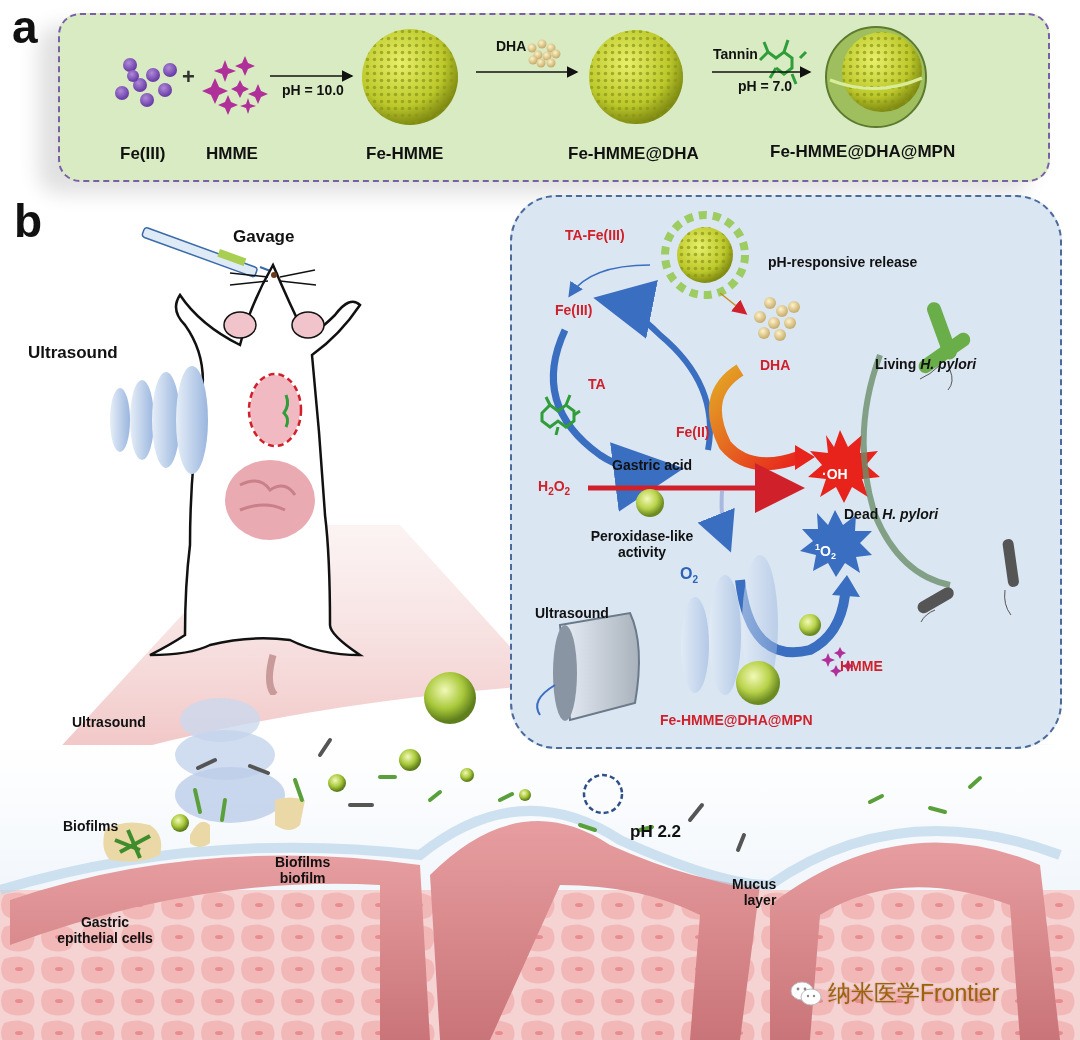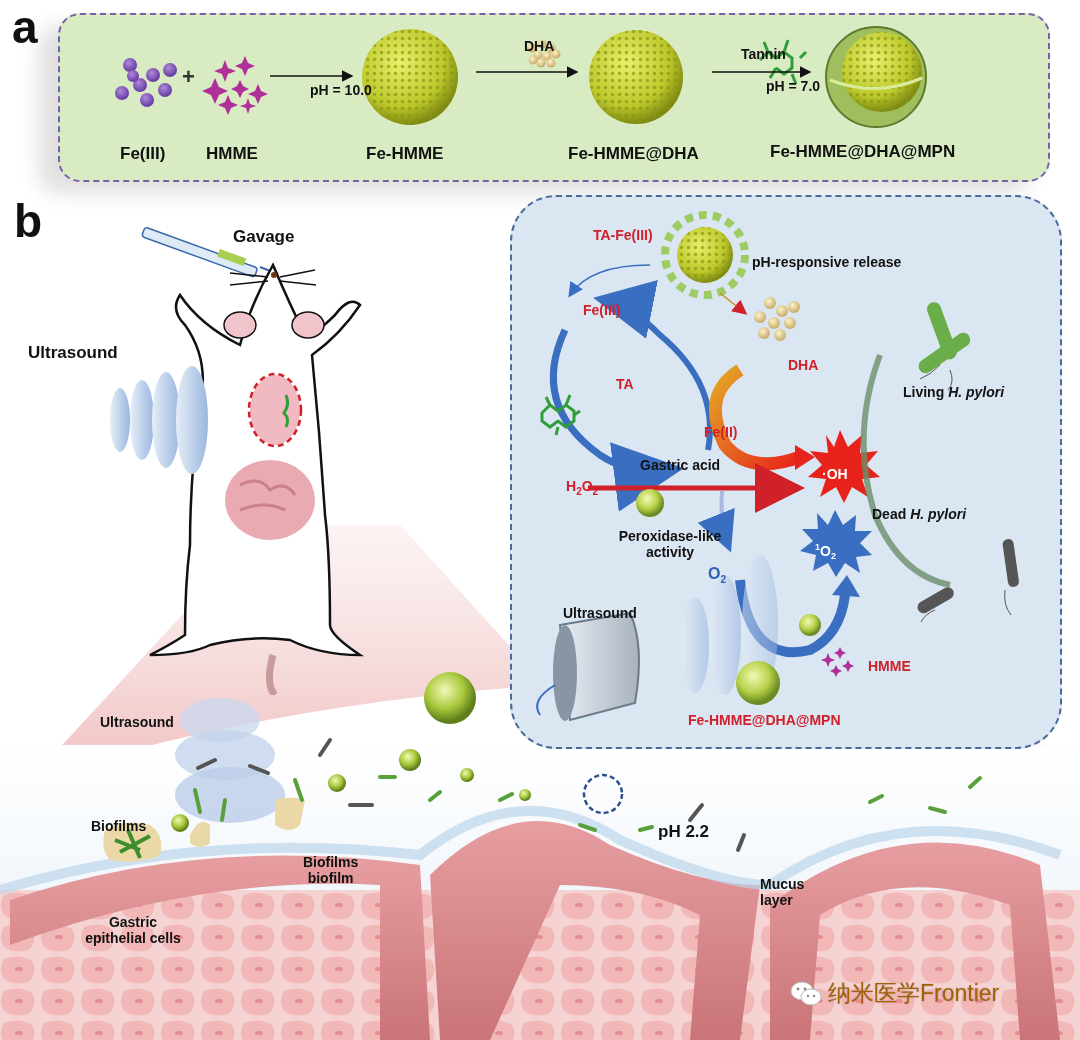--- a/index.html
+++ b/index.html
@@ -1,21 +1,21 @@
 <!DOCTYPE html>
 <html><head>
 <meta charset="utf-8">
 <style>
   html, body { margin:0; padding:0; background:#ffffff; }
   body { width:1080px; height:1040px; position:relative; overflow:hidden;
          font-family:"Liberation Sans", sans-serif; font-weight:bold; }
   .abs { position:absolute; }
   .panel-letter { font-size:46px; font-weight:bold; color:#111; line-height:1; }
   .lbl { font-size:17px; color:#111; white-space:nowrap; }
-  .lbl-sm { font-size:14px; color:#111; white-space:nowrap;margin-left:28px; }
+  .lbl-sm { font-size:14px; color:#111; white-space:nowrap; }
   .red { color:#d0202a; }
   .blue { color:#2d62b8; }
   #panel-a-box { left:58px; top:13px; width:988px; height:165px;
      background:#d9ebc3; border:2px dashed #7a5ea8; border-radius:22px;
      box-shadow:-20px 12px 20px rgba(0,0,0,0.12); }
   #inset-box { left:510px; top:195px; width:548px; height:550px;
      background:#dbe6f3; border:2px dashed #4a6a9a; border-radius:46px; }
   svg text { font-family:"Liberation Sans", sans-serif; font-weight:bold; }
   .ital { font-style:italic; }
 </style>
@@ -299,21 +299,21 @@
   </g>
 
   <g>
     <rect x="440" y="390" width="12" height="40" rx="6" fill="#555" transform="rotate(60 440 390)"></rect>
     <rect x="492" y="345" width="11" height="48" rx="5" fill="#555" transform="rotate(-8 492 345)"></rect>
     <path d="M425,415 q-10,4 -14,12 M495,395 q-2,15 6,25" stroke="#555" stroke-width="1" fill="none"></path>
   </g>
 </svg>
 
 <div class="abs lbl-sm red" style="left:565px;top:227px;">TA-Fe(III)</div>
-<div class="abs lbl-sm" style="left:724px;top:254px;">pH-responsive release</div>
+<div class="abs lbl-sm" style="left:768px;top:254px;">pH-responsive release</div>
 <div class="abs lbl-sm red" style="left:555px;top:302px;">Fe(III)</div>
 <div class="abs lbl-sm red" style="left:588px;top:376px;">TA</div>
 <div class="abs lbl-sm red" style="left:676px;top:424px;">Fe(II)</div>
 <div class="abs lbl-sm red" style="left:760px;top:357px;">DHA</div>
 <div class="abs lbl-sm" style="left:612px;top:457px;">Gastric acid</div>
 
 <div class="abs lbl-sm red" style="left:538px;top:478px;">
   <span>H</span><sub style="font-size:10px;">2</sub><span>O</span><sub style="font-size:10px;">2</sub>
 </div>
 
@@ -328,21 +328,21 @@
 </div>
 
 <div class="abs lbl-sm blue" style="left:680px;top:565px;font-size:16px;">
   <span>O</span><sub style="font-size:10px;">2</sub>
 </div>
 
 <div class="abs lbl-sm" style="left:535px;top:605px;">Ultrasound</div>
 <div class="abs lbl-sm red" style="left:840px;top:658px;">HMME</div>
 <div class="abs lbl-sm red" style="left:660px;top:712px;">Fe-HMME@DHA@MPN</div>
 
-<div class="abs lbl-sm" style="left:875px;top:384px;text-align:right;">
+<div class="abs lbl-sm" style="left:875px;top:356px;text-align:right;">
   <span>Living </span><span class="ital">H. pylori</span>
 </div>
 <div class="abs lbl-sm" style="left:844px;top:506px;">
   <span>Dead </span><span class="ital">H. pylori</span>
 </div>
 
 <svg class="abs" style="left:0;top:660px;" width="1080" height="260">
   <defs>
     <radialGradient id="gNP2" cx="40%" cy="35%" r="60%">
       <stop offset="0" stop-color="#f2f9b8"></stop>
@@ -402,21 +402,21 @@
 <div class="abs lbl-sm" style="left:63px;top:818px;">Biofilms</div>
 <div class="abs lbl-sm" style="left:275px;top:854px;text-align:center;">
   <div>Biofilms</div>
   <div>biofilm</div>
 </div>
 <div class="abs lbl-sm" style="left:30px;top:914px;text-align:center;width:150px;">
   <div>Gastric</div>
   <div>epithelial cells</div>
 </div>
 <div class="abs lbl-sm" style="left:630px;top:822px;font-size:17px;">pH 2.2</div>
-<div class="abs lbl-sm" style="left:732px;top:876px;text-align:left;">
+<div class="abs lbl-sm" style="left:732px;top:876px;text-align:right;">
   <div>Mucus</div>
   <div>layer</div>
 </div>
 
 <div class="abs" style="left:790px;top:978px;display:flex;align-items:center;gap:6px;color:#a16207;font-weight:normal;font-size:23px;text-shadow:0 0 2px rgba(0,0,0,0.25);">
   <svg width="32" height="28">
     <ellipse cx="12" cy="11" rx="11" ry="9" fill="#fff" stroke="#bbb"></ellipse>
     <ellipse cx="21" cy="17" rx="10" ry="8" fill="#fff" stroke="#bbb"></ellipse>
     <circle cx="8" cy="9" r="1.4" fill="#888"></circle>
       <circle cx="15" cy="9" r="1.4" fill="#888"></circle>

